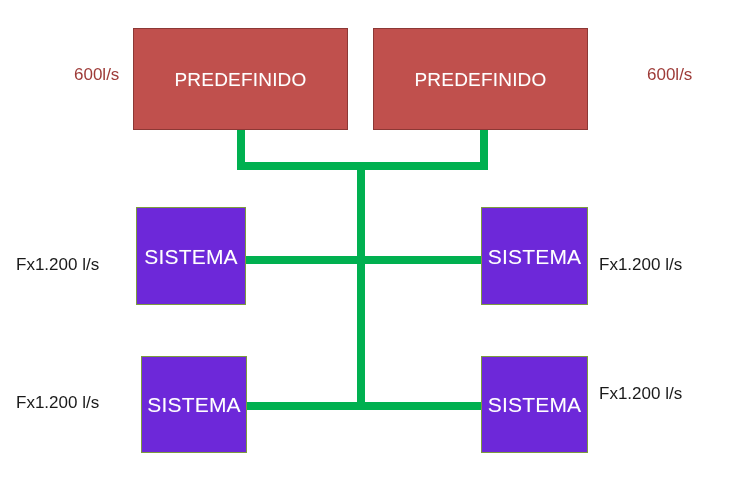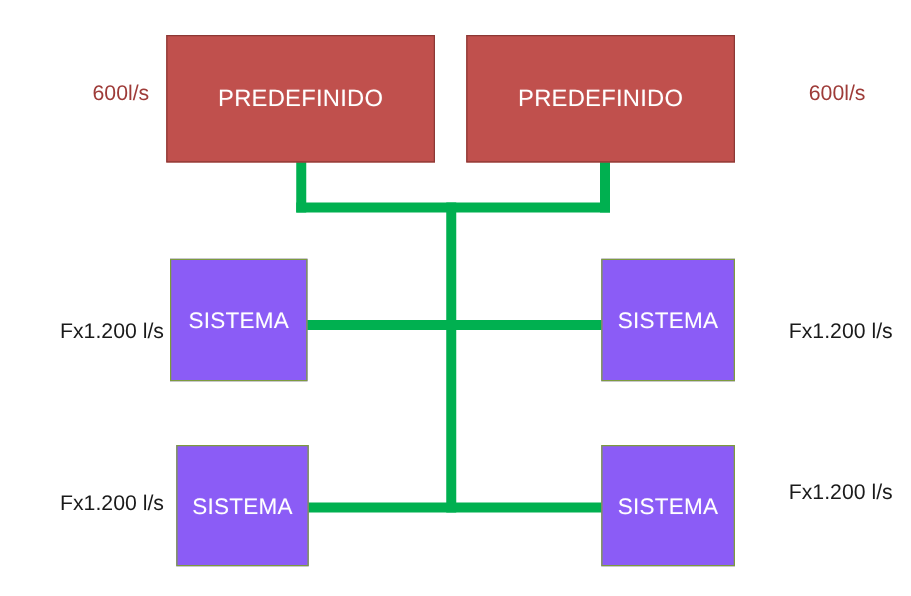--- a/index.html
+++ b/index.html
@@ -37,23 +37,23 @@
     text-shadow: 0 0 1px rgba(255,255,255,0.25);
   }
 
   .node.red {
     background: #c0504d;
     border: 1.5px solid #8c3835;
     font-size: 19px;
     font-weight: 400;
   }
   .node.green {
-    background: #8b5cf6;
+    background: #6d28d9;
     border: 1.5px solid #7d9b3e;
-    font-size: 18px;
+    font-size: 21px;
     font-weight: 400;
   }
 
   
   .conn {
     position: absolute;
     background: #00b050;
   }
 
   
@@ -64,21 +64,20 @@
     user-select: none;
   }
   .side-label.flow-red {
     color: #9e3b38;
     font-size: 17px;
     margin-left: 36px;
   }
   .side-label.flow-black {
     color: #1a1a1a;
     font-size: 17px;
-    margin-left: 32px;
   }
 </style>
 </head>
 <body>
 
 <div id="canvas">
 
   <div class="conn" style="left:237px; top:126px; width:8px; height:44px;"></div>
 
   <div class="conn" style="left:480px; top:126px; width:8px; height:44px;"></div>

